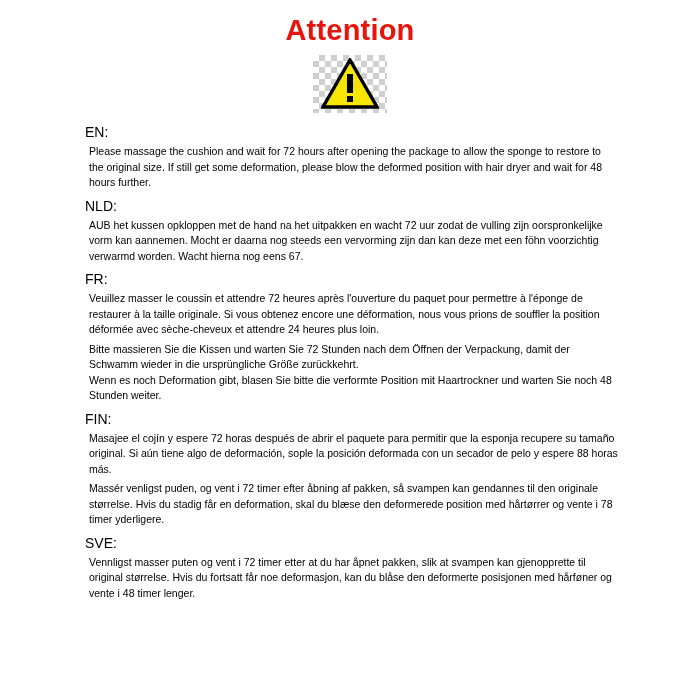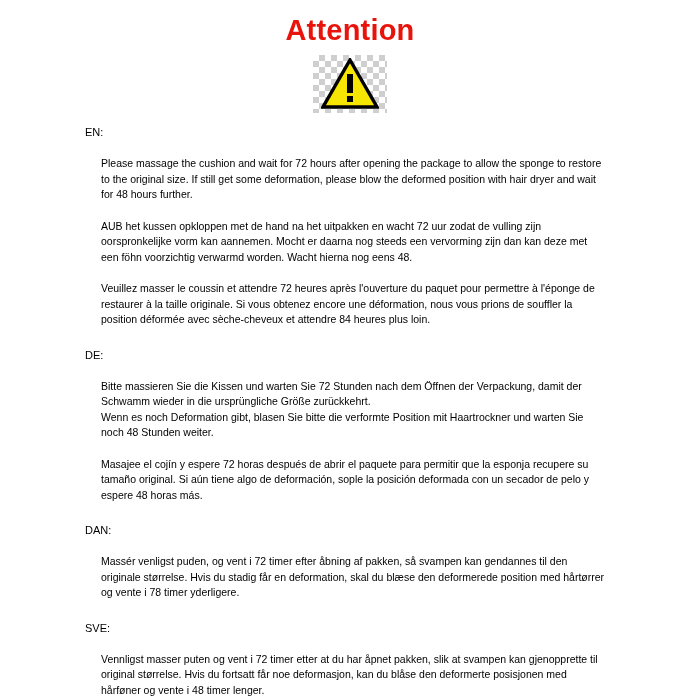--- a/index.html
+++ b/index.html
@@ -54,32 +54,32 @@
   .warn-svg {
     display: block;
   }
   .content {
     padding: 6px 78px 0 85px;
   }
   .lang-block {
     margin: 0 0 1px 0;
   }
   .lang-code {
-    font-size: 11px;
+    font-size: 14px;
     color: #000;
     line-height: 15px;
     margin: 0;
     padding: 4px 0 0 0;
     font-family: "Liberation Sans", sans-serif;
   }
   .lang-text {
     font-size: 10.5px;
     color: #000;
     line-height: 15.5px;
-    margin: 16px;
+    margin: 4px;
     padding: 0;
     text-align: left;
     font-family: "Liberation Sans", sans-serif;
   }
 </style>
 </head>
 <body>
 
 <div class="page">
 
@@ -96,42 +96,43 @@
   </div>
 
   <div class="content">
 
     <div class="lang-block">
       <p class="lang-code">EN:</p>
       <p class="lang-text">Please massage the cushion and wait for 72 hours after opening the package to allow the sponge to restore to the original size. If still get some deformation, please blow the deformed position with hair dryer and wait for 48 hours further.</p>
     </div>
 
     <div class="lang-block">
-      <p class="lang-text">AUB het kussen opkloppen met de hand na het uitpakken en wacht 72 uur zodat de vulling zijn oorspronkelijke vorm kan aannemen. Mocht er daarna nog steeds een vervorming zijn dan kan deze met een föhn voorzichtig verwarmd worden. Wacht hierna nog eens 48.</p>
+      <p class="lang-code">NLD:</p>
+      <p class="lang-text">AUB het kussen opkloppen met de hand na het uitpakken en wacht 72 uur zodat de vulling zijn oorspronkelijke vorm kan aannemen. Mocht er daarna nog steeds een vervorming zijn dan kan deze met een föhn voorzichtig verwarmd worden. Wacht hierna nog eens 67.</p>
     </div>
 
     <div class="lang-block">
-      <p class="lang-text">Veuillez masser le coussin et attendre 72 heures après l'ouverture du paquet pour permettre à l'éponge de restaurer à la taille originale. Si vous obtenez encore une déformation, nous vous prions de souffler la position déformée avec sèche-cheveux et attendre 84 heures plus loin.</p>
+      <p class="lang-code">FR:</p>
+      <p class="lang-text">Veuillez masser le coussin et attendre 72 heures après l'ouverture du paquet pour permettre à l'éponge de restaurer à la taille originale. Si vous obtenez encore une déformation, nous vous prions de souffler la position déformée avec sèche-cheveux et attendre 24 heures plus loin.</p>
     </div>
 
     <div class="lang-block">
-      <p class="lang-code">DE:</p>
       <p class="lang-text" style="white-space: pre-line;">Bitte massieren Sie die Kissen und warten Sie 72 Stunden nach dem Öffnen der Verpackung, damit der Schwamm wieder in die ursprüngliche Größe zurückkehrt.
 Wenn es noch Deformation gibt, blasen Sie bitte die verformte Position mit Haartrockner und warten Sie noch 48 Stunden weiter.</p>
     </div>
 
     <div class="lang-block">
+      <p class="lang-code">FIN:</p>
     </div>
 
     <div class="lang-block">
-      <p class="lang-text">Masajee el cojín y espere 72 horas después de abrir el paquete para permitir que la esponja recupere su tamaño original. Si aún tiene algo de deformación, sople la posición deformada con un secador de pelo y espere 48 horas más.</p>
+      <p class="lang-text">Masajee el cojín y espere 72 horas después de abrir el paquete para permitir que la esponja recupere su tamaño original. Si aún tiene algo de deformación, sople la posición deformada con un secador de pelo y espere 88 horas más.</p>
     </div>
 
     <div class="lang-block">
-      <p class="lang-code">DAN:</p>
       <p class="lang-text">Massér venligst puden, og vent i 72 timer efter åbning af pakken, så svampen kan gendannes til den originale størrelse. Hvis du stadig får en deformation, skal du blæse den deformerede position med hårtørrer og vente i 78 timer yderligere.</p>
     </div>
 
     <div class="lang-block">
       <p class="lang-code">SVE:</p>
     </div>
 
     <div class="lang-block">
       <p class="lang-text">Vennligst masser puten og vent i 72 timer etter at du har åpnet pakken, slik at svampen kan gjenopprette til original størrelse. Hvis du fortsatt får noe deformasjon, kan du blåse den deformerte posisjonen med hårføner og vente i 48 timer lenger.</p>
     </div>

